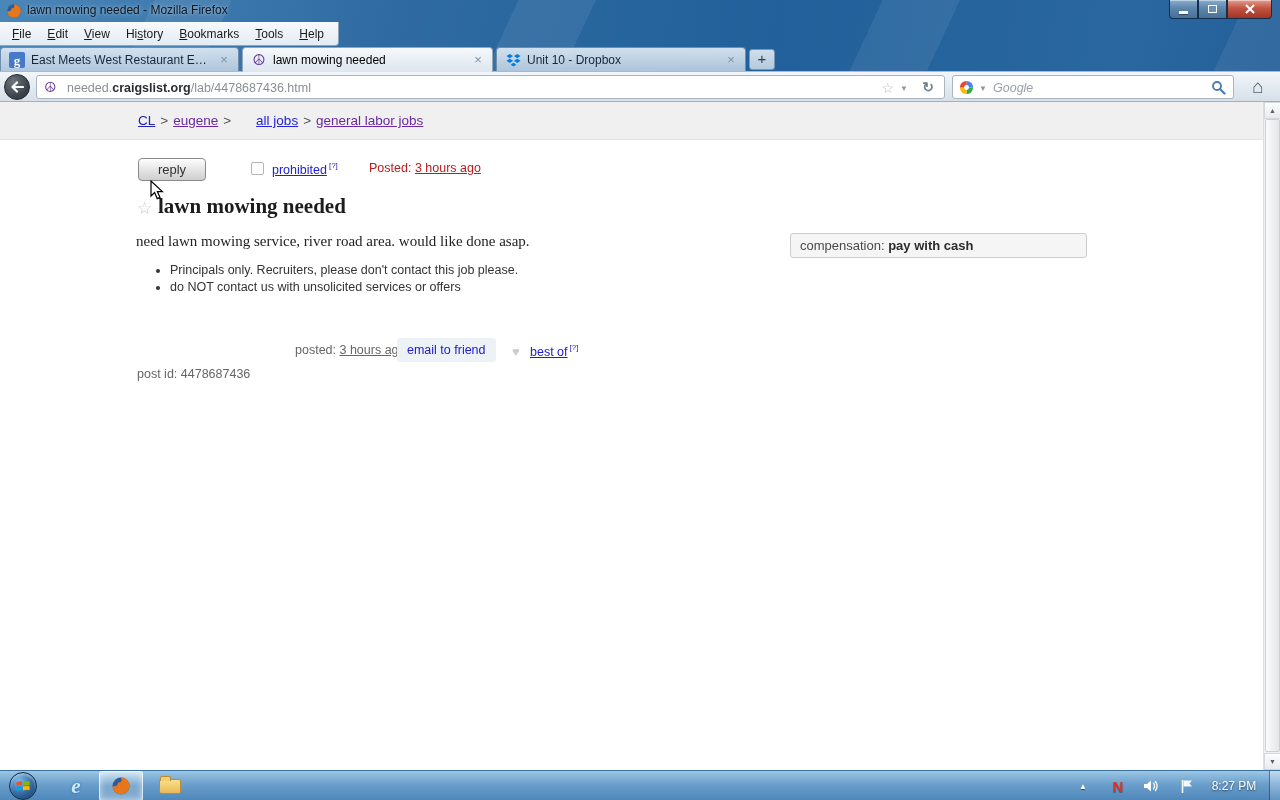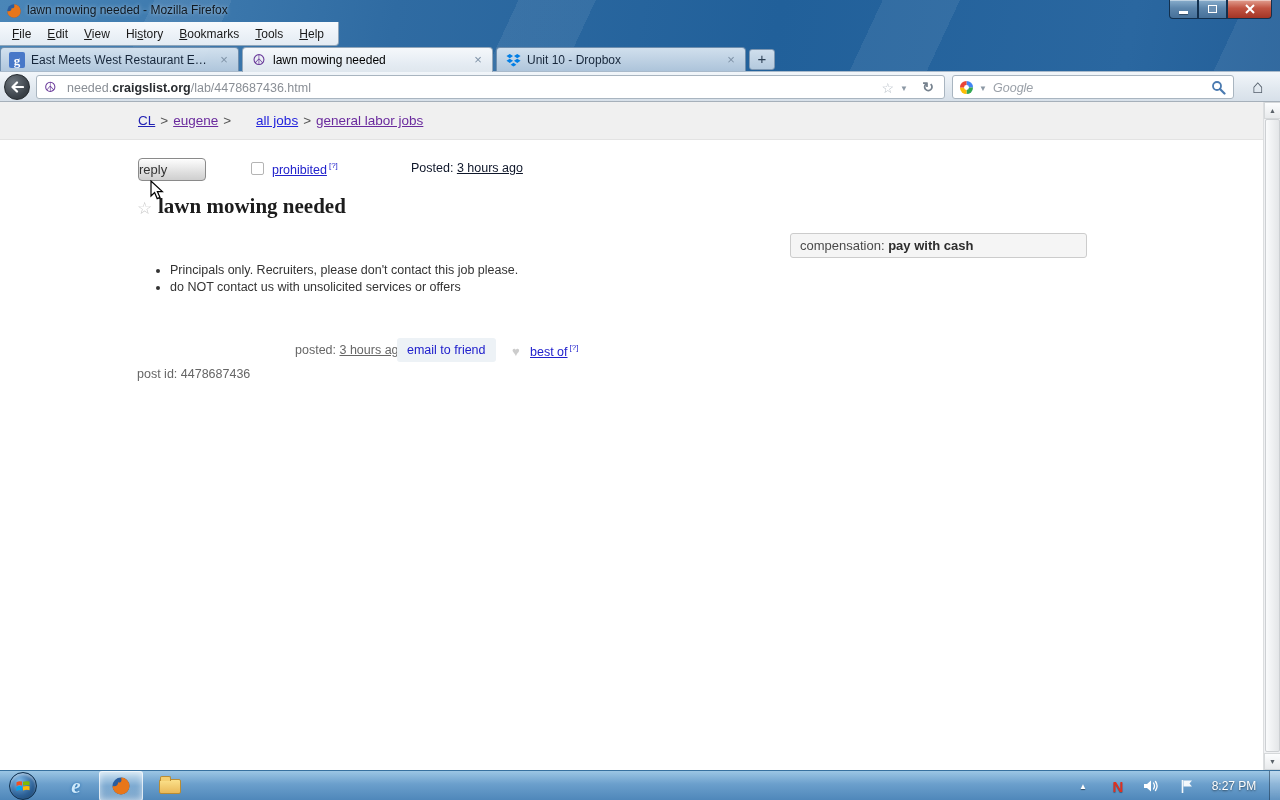--- a/index.html
+++ b/index.html
@@ -70,26 +70,26 @@
   .scroll-btn.down { bottom:0; }
   #scroll-thumb { position:absolute; left:1px; top:17px; width:15px; height:633px; background:linear-gradient(90deg,#fafbfc,#e4e6e8); border:1px solid #cdd0d3; border-radius:2px; }
   #cl-band { position:absolute; left:0; top:0; width:1263px; height:38px; background:#f0f0f0; border-bottom:1px solid #e3e3e3; }
   #breadcrumb { position:absolute; left:138px; top:11px; font-size:13.5px; color:#555; }
   #breadcrumb a, .cl-link { text-decoration:underline; cursor:pointer; }
   .lnk-cl { color:#2323b4; }
   .lnk-visited { color:#6a2a9d; }
   .lnk-blue { color:#2222dd;margin-left:20px; }
   .crumb-sep { color:#555; margin:0 5px; text-decoration:none; }
   #reply-btn { position:absolute; left:138px; top:56px; width:68px; height:23px; border:1px solid #8a8a8a; border-radius:4px;
-    background:linear-gradient(#fdfdfd,#dcdcdc 70%,#cfcfcf); font-size:13px; color:#333; line-height:21px; box-shadow:inset 0 1px 0 #fff; }
+    background:linear-gradient(#fdfdfd,#dcdcdc 70%,#cfcfcf); font-size:13px; color:#333; text-align:center; line-height:21px; box-shadow:inset 0 1px 0 #fff; }
   #prohibited-cb { position:absolute; left:251px; top:60px; width:13px; height:13px; background:#fff; border:1px solid #b4b4b4; border-radius:2px; }
   #prohibited-link { position:absolute; left:272px; top:59px; font-size:12.5px; color:#2222cc; text-decoration:underline; }
   .sup-help { font-size:8px; color:#2222cc; vertical-align:6px; text-decoration:none; display:inline-block; margin-left:2px; }
   .sup-help::before { content:"["; } .sup-help::after { content:"]"; }
-  #posted-row { position:absolute; left:369px; top:59px; font-size:12.5px; color:#0f172a;margin-left:42px; }
+  #posted-row { position:absolute; left:369px; top:59px; font-size:12.5px; color:#b91c1c; }
   #posted-row .val { text-decoration:underline; }
   #post-star { position:absolute; left:137px; top:96px; font-size:17px; color:#c9c9c9; }
   #post-title { position:absolute; left:158px; top:92px; font-family:"Liberation Serif",serif; font-weight:bold; font-size:21px; color:#1c1c1c; }
   #post-body { position:absolute; left:136px; top:131px; font-family:"Liberation Serif",serif; font-size:15px; color:#222; }
   #comp-box { position:absolute; left:790px; top:131px; width:297px; height:25px; background:#f5f5f5; border:1px solid #ccc; border-radius:3px;
     font-size:13px; color:#4a4a4a; line-height:23px; padding-left:9px; }
   #comp-box .comp-val { font-weight:bold; color:#2d2d2d; }
   #notices { position:absolute; left:156px; top:160px; font-size:12.5px; color:#333; }
   #notices li { list-style:disc; margin-left:14px; line-height:16.5px; }
   #footer-row { position:absolute; left:0; top:234px; width:1263px; height:30px; font-size:12.5px; color:#666; }
@@ -229,20 +229,21 @@
       </div>
     </div>
 
     <div id="reply-btn">reply</div>
     <div id="prohibited-cb"></div>
     <span id="prohibited-link"><span>prohibited</span><span class="sup-help">?</span></span>
     <span id="posted-row"><span>Posted:</span> <span class="val">3 hours ago</span></span>
 
     <span id="post-star">☆</span>
     <h1 id="post-title">lawn mowing needed</h1>
+    <p id="post-body">need lawn mowing service, river road area. would like done asap.</p>
 
     <div id="comp-box"><span>compensation: </span><span class="comp-val">pay with cash</span></div>
 
     <ul id="notices">
       <li>Principals only. Recruiters, please don't contact this job please.</li>
       <li>do NOT contact us with unsolicited services or offers</li>
     </ul>
 
     <div id="footer-row">
       <span class="ft-postid"><span>post id: </span><span>4478687436</span></span>

